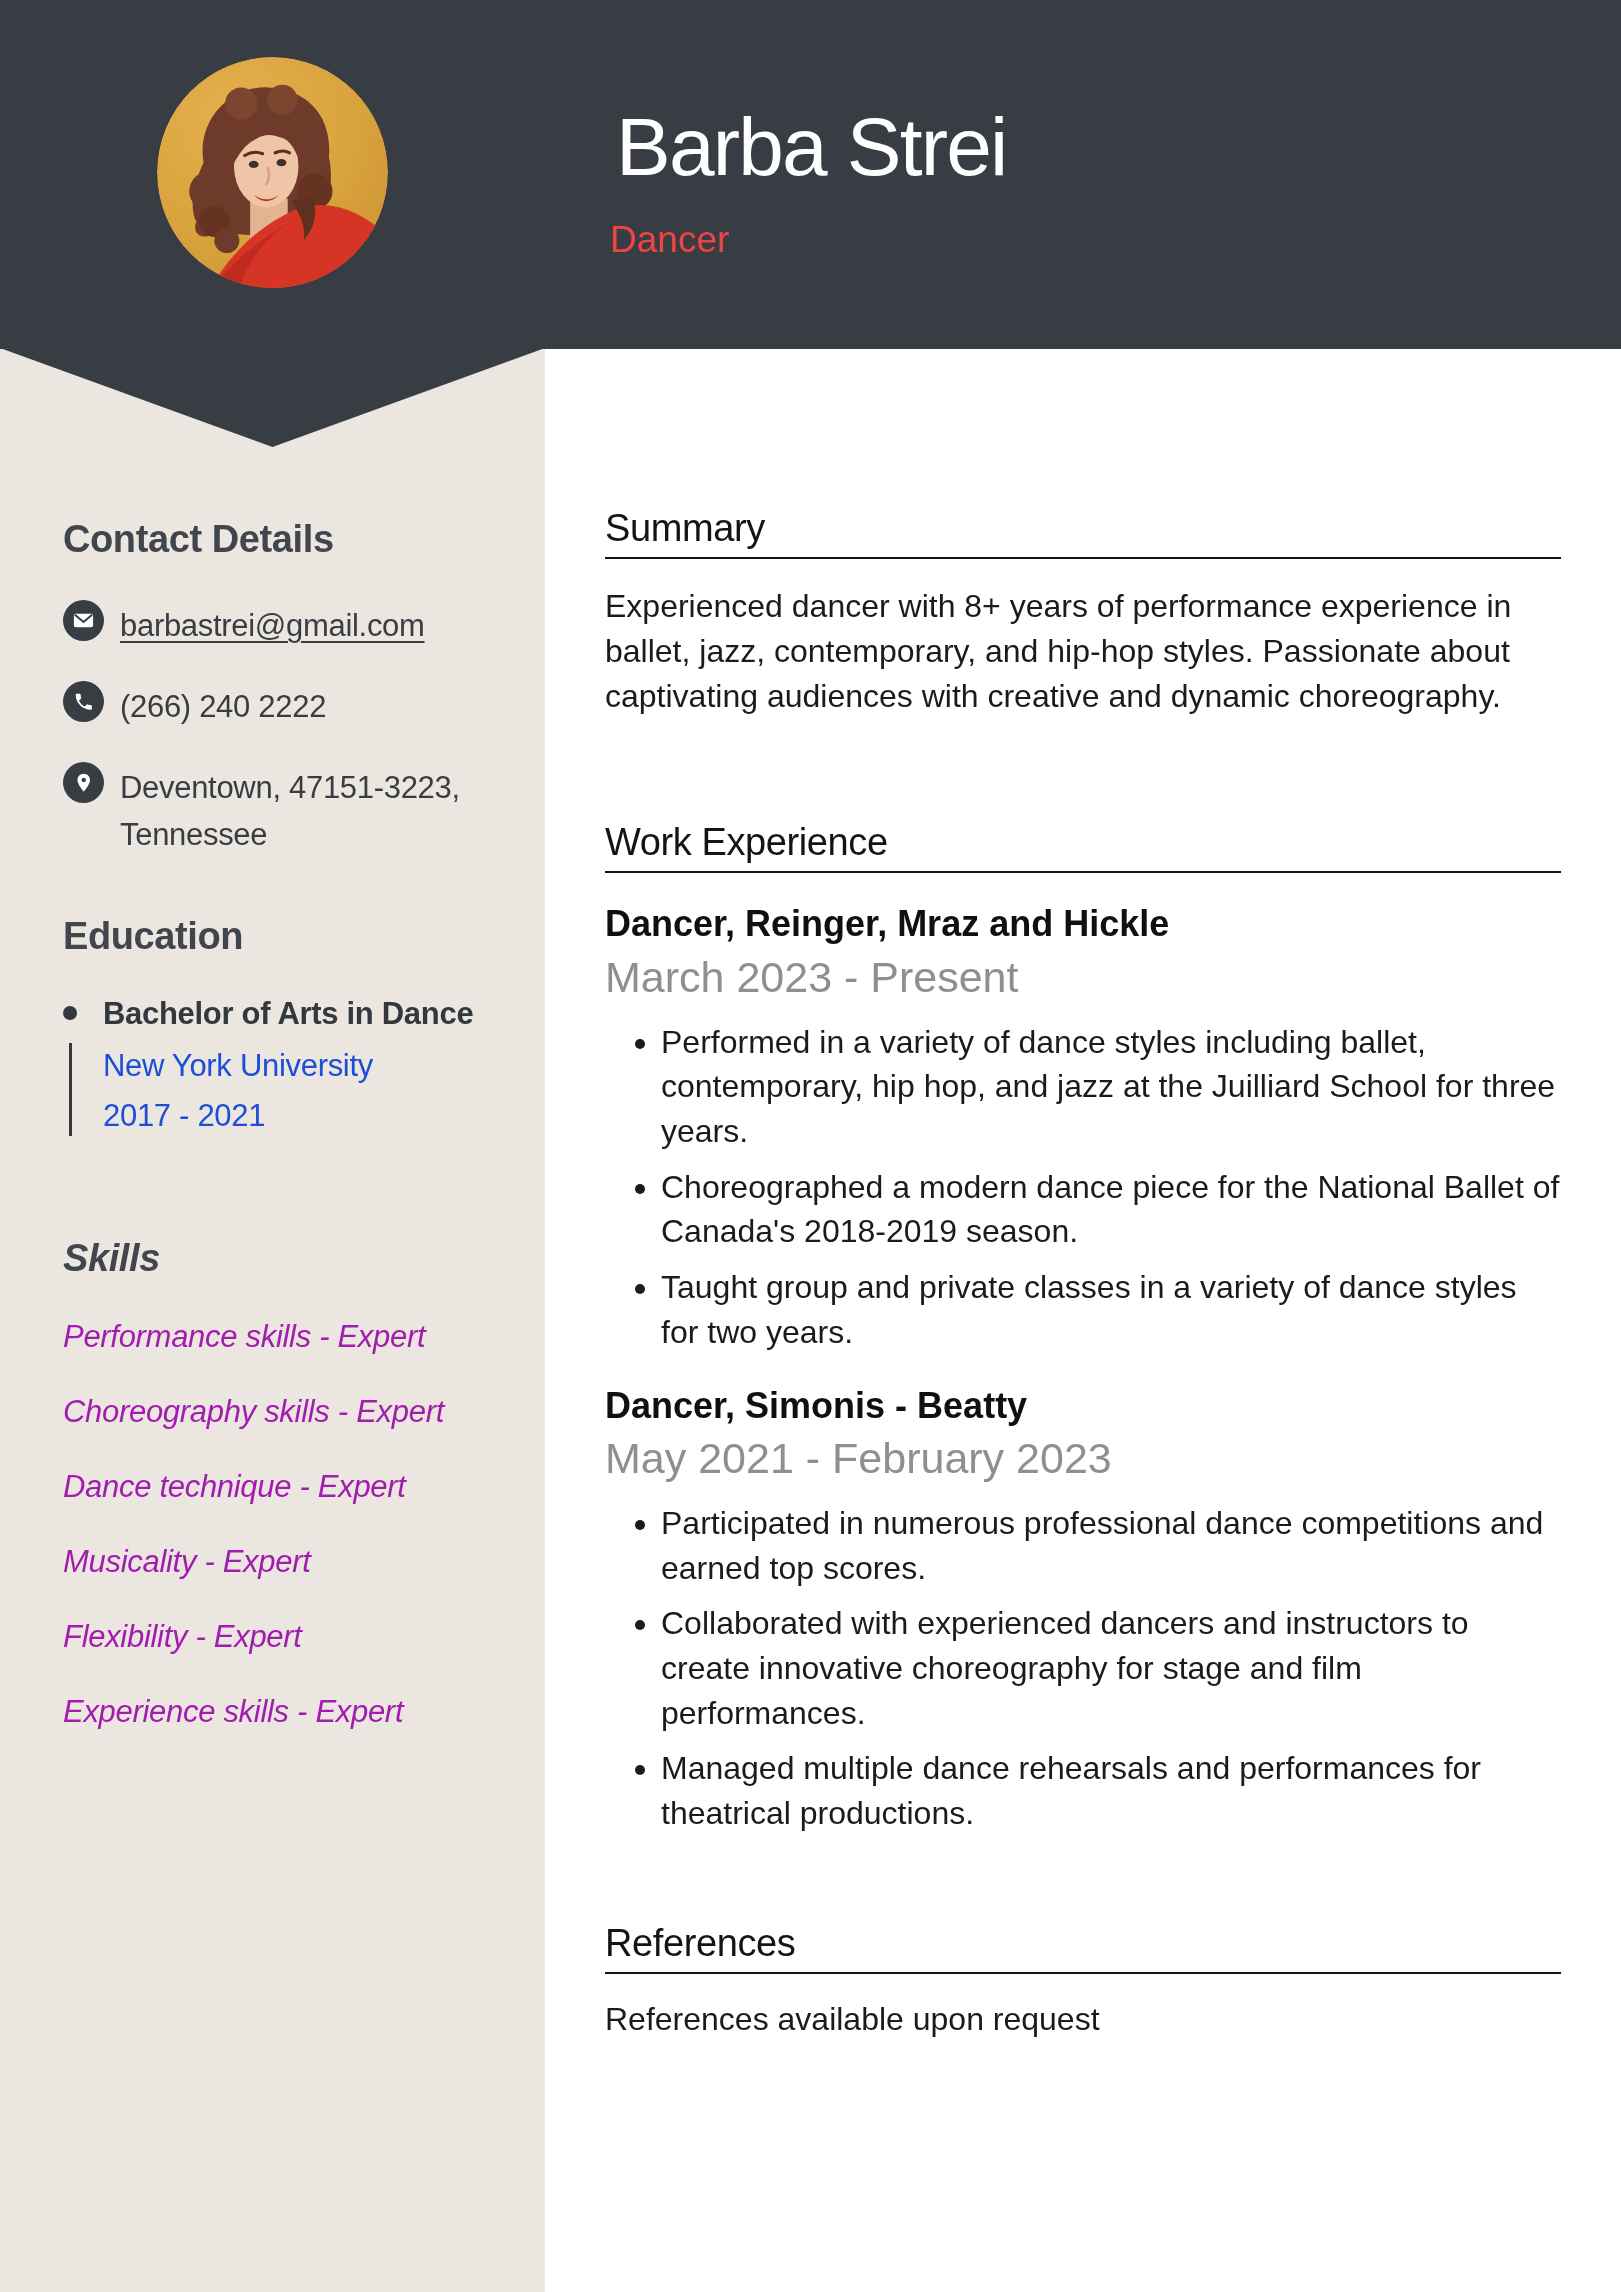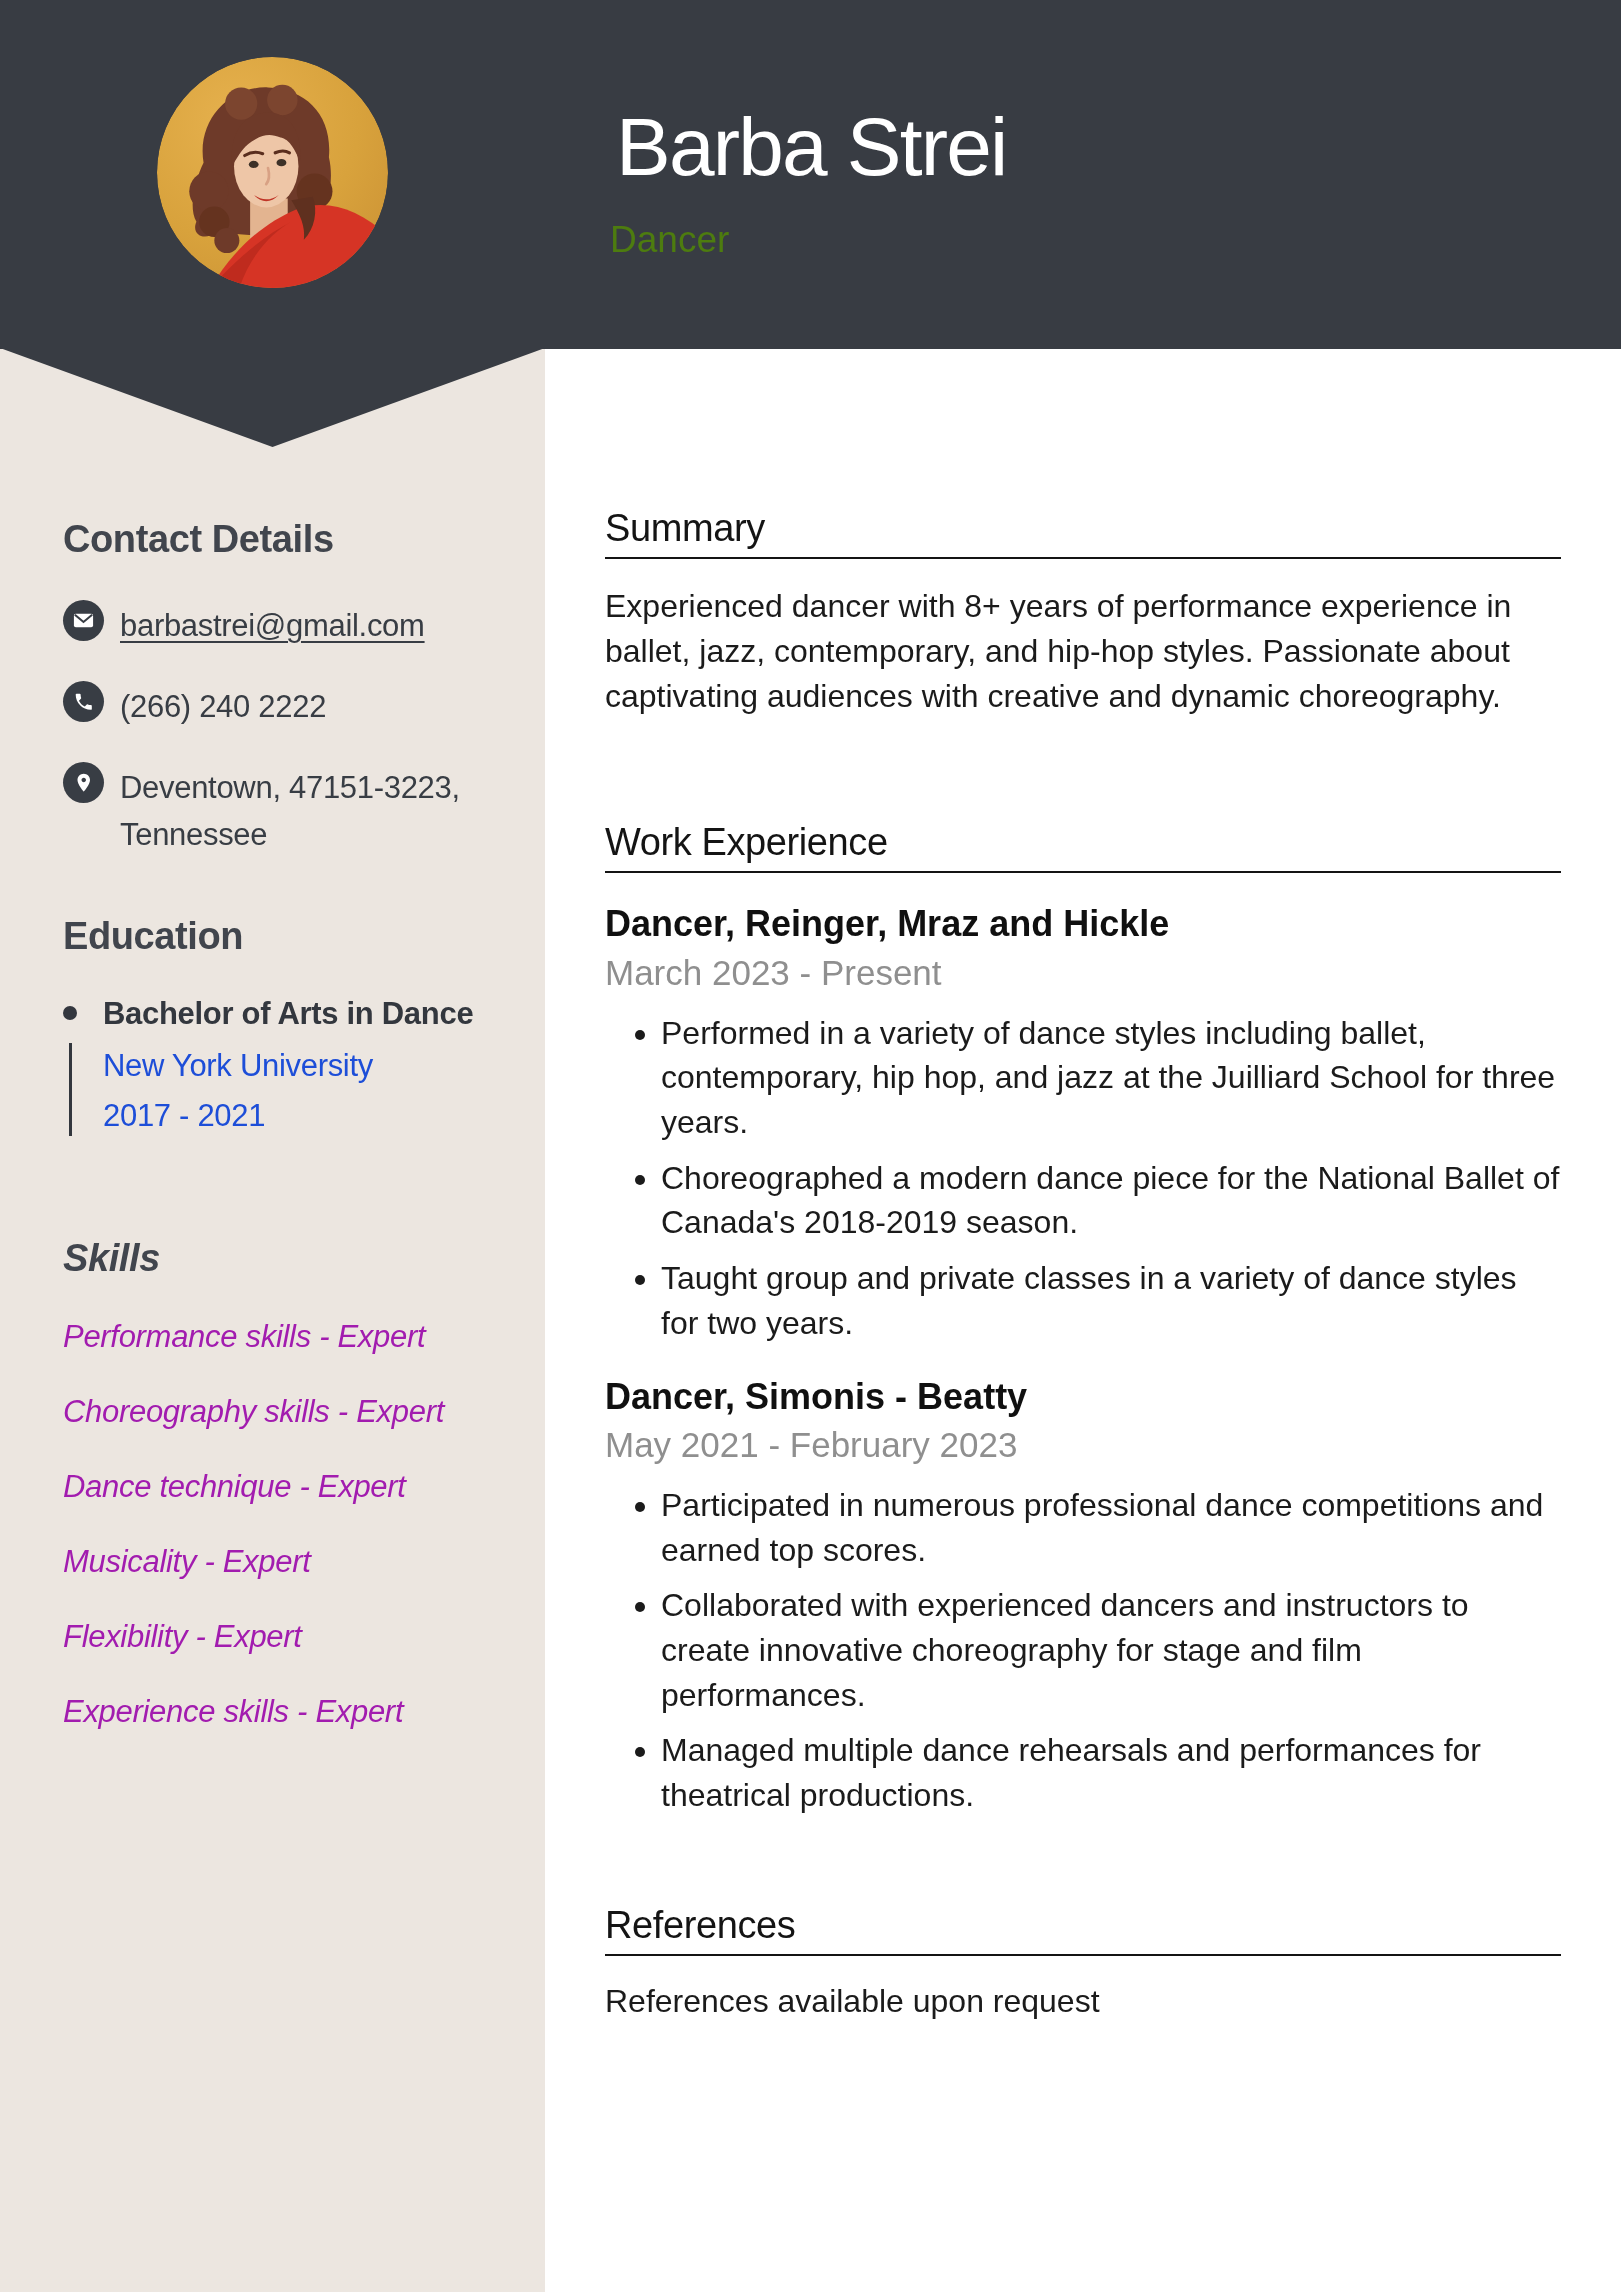--- a/index.html
+++ b/index.html
@@ -52,21 +52,21 @@
     font-weight: 400;
     letter-spacing: -1.8px;
     color: #ffffff;
     white-space: nowrap;
   }
   .person-role {
     position: absolute;
     left: 610px; top: 219px;
     font-size: 37px;
     font-weight: 400;
-    color: #4d7c0f;
+    color: #ef4444;
   }
 
   
   .sidebar-content {
     position: absolute;
     left: 63px; top: 518px;
     width: 423px;
   }
   .side-heading {
     font-size: 38px;
@@ -172,21 +172,21 @@
 
   .experience-section { margin-top: 103px; }
   .job { margin-top: 30px; }
   .job-title {
     font-size: 36px;
     font-weight: 700;
     color: #101010;
   }
   .job-dates {
     margin-top: 7.2px;
-    font-size: 35px;
+    font-size: 43px;
     color: #8f8f8f;
   }
   .job-bullets {
     margin-top: 18px;
     padding-left: 56px;
     list-style: disc;
   }
   .job-bullets li {
     font-size: 32px;
     line-height: 1.4;

